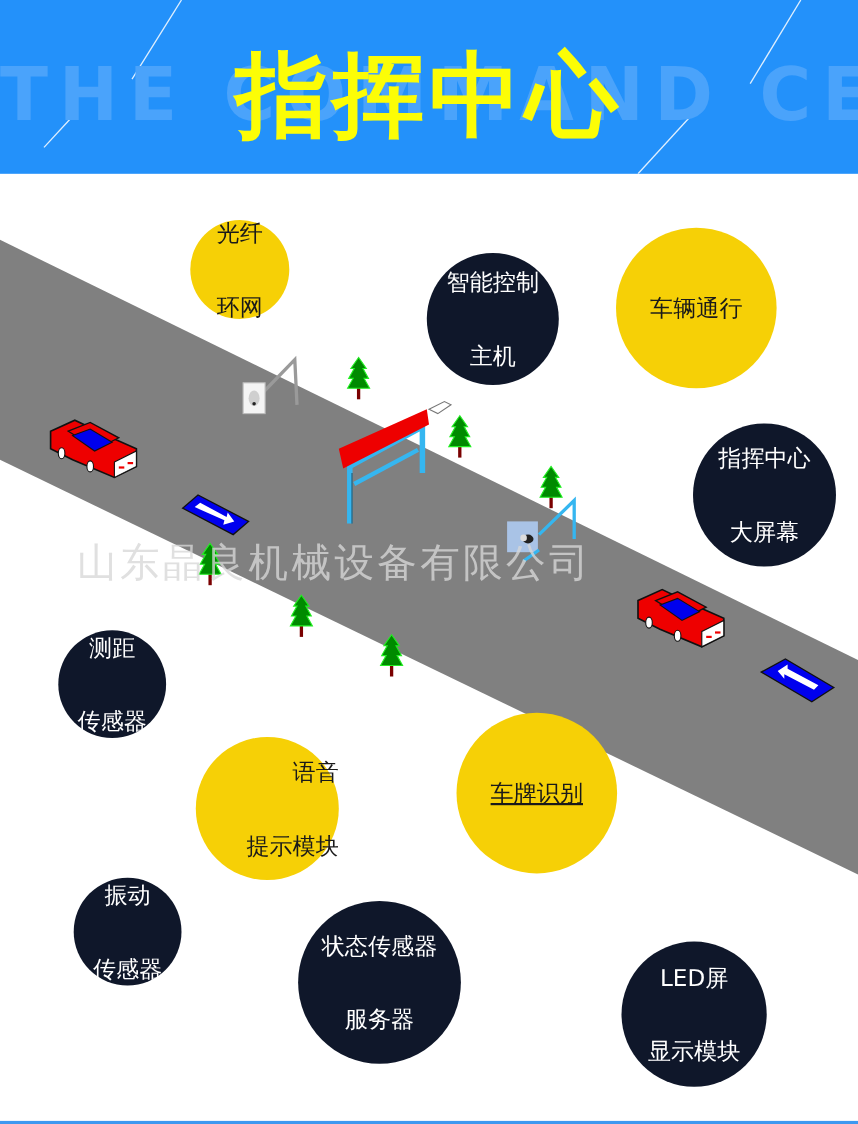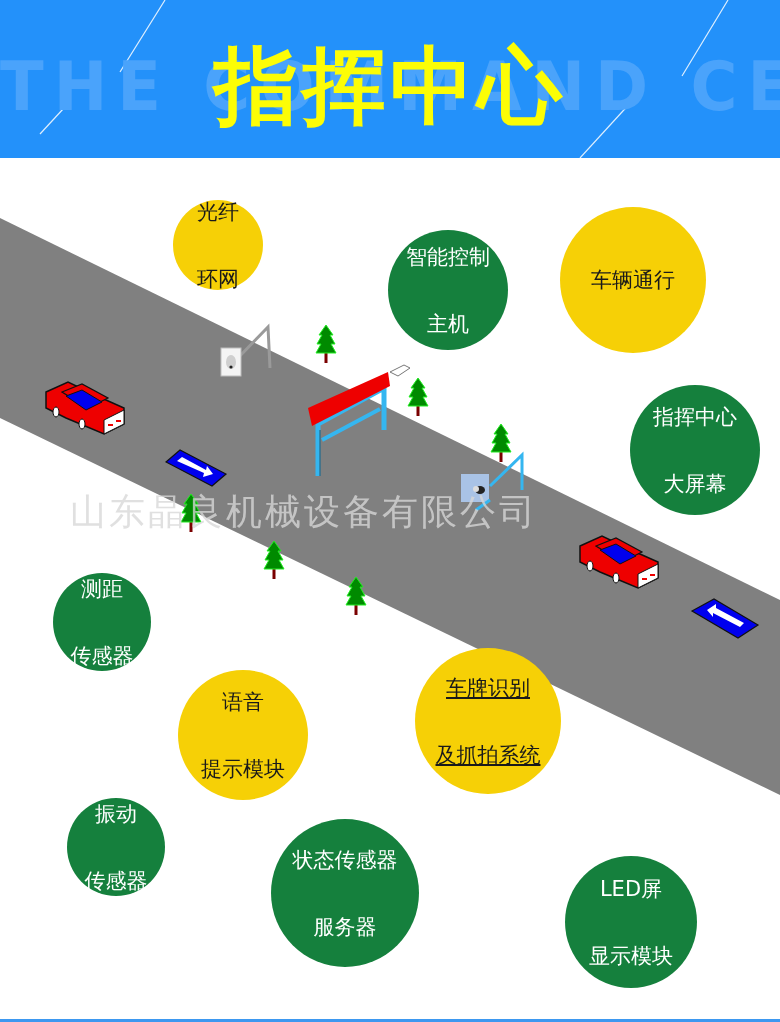--- a/index.html
+++ b/index.html
@@ -26,21 +26,21 @@
   .scene { position: absolute; left: 0; top: 158px; width: 780px; height: 864px; }
   .scene svg { position: absolute; left: 0; top: 0; }
 
   .circle {
     position: absolute; border-radius: 50%;
     display: flex; flex-direction: column; align-items: center; justify-content: center;
     text-align: center; font-size: 21px; line-height: 34px;
     font-family: "DejaVu Sans", sans-serif;
     gap: 33px;
   }
-  .circle.blue { background: #15803d; color: #ffffff; }
+  .circle.blue { background: #0f172a; color: #ffffff; }
   .circle.yellow { background: #f6d006; color: #1a1a1a; }
   .circle span { display: block; white-space: nowrap; }
 
   .watermark {
     position: absolute; left: 70px; top: 488px; width: 650px; text-align: left;
     font-size: 36px; color: rgba(215,215,215,0.78); letter-spacing: 3px;
     font-family: "DejaVu Sans", sans-serif; white-space: nowrap; pointer-events: none;
   }
 
   .bottom-strip { position: absolute; left: 0; top: 1019px; width: 780px; height: 3px; background: #3d98f0; }
@@ -166,28 +166,27 @@
 <div class="circle blue" style="left:630px; top:385px; width:130px; height:130px;">
   <span>指挥中心</span>
   <span>大屏幕</span>
 </div>
 
 <div class="circle blue" style="left:53px; top:573px; width:98px; height:98px;">
   <span>测距</span>
   <span>传感器</span>
 </div>
 
-<div class="circle yellow" style="left:178px; top:670px; width:130px; height:130px;">
+<div class="circle yellow" style="left:178px; top:670px; width:130px; height:130px;align-items:flex-end;">
   <span>语音</span>
   <span>提示模块</span>
 </div>
 
 <div class="circle yellow" style="left:415px; top:648px; width:146px; height:146px;text-decoration:underline;">
   <span>车牌识别</span>
-  <span>及抓拍系统</span>
 </div>
 
 <div class="circle blue" style="left:67px; top:798px; width:98px; height:98px;text-align:right;">
   <span>振动</span>
   <span>传感器</span>
 </div>
 
 <div class="circle blue" style="left:271px; top:819px; width:148px; height:148px;">
   <span>状态传感器</span>
   <span>服务器</span>

